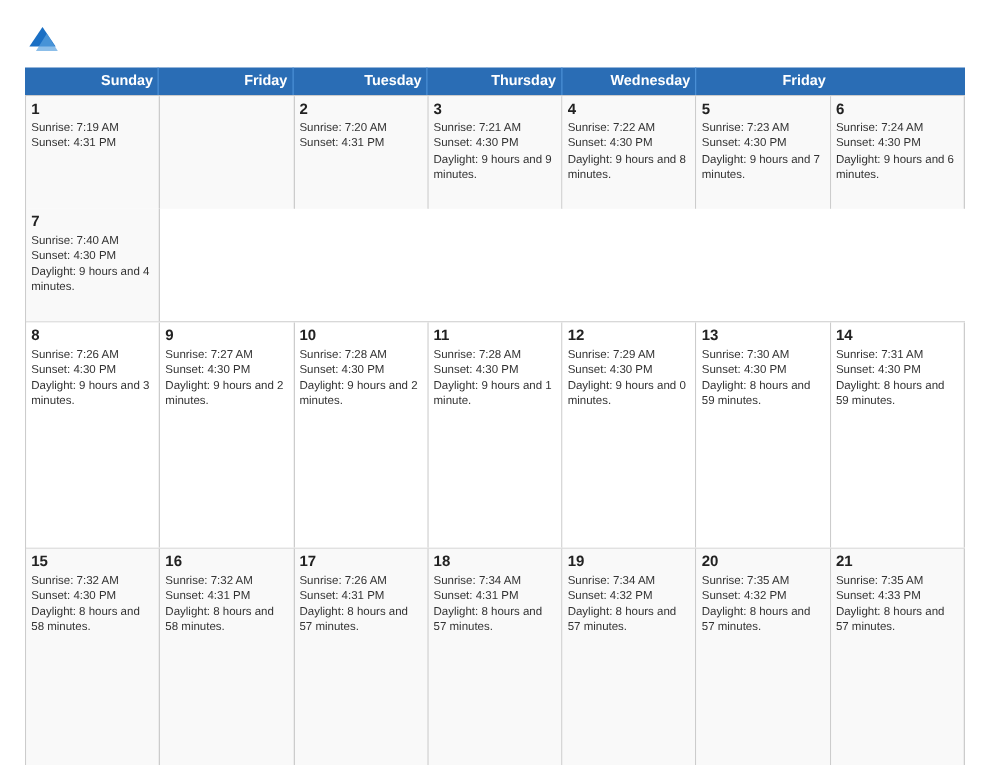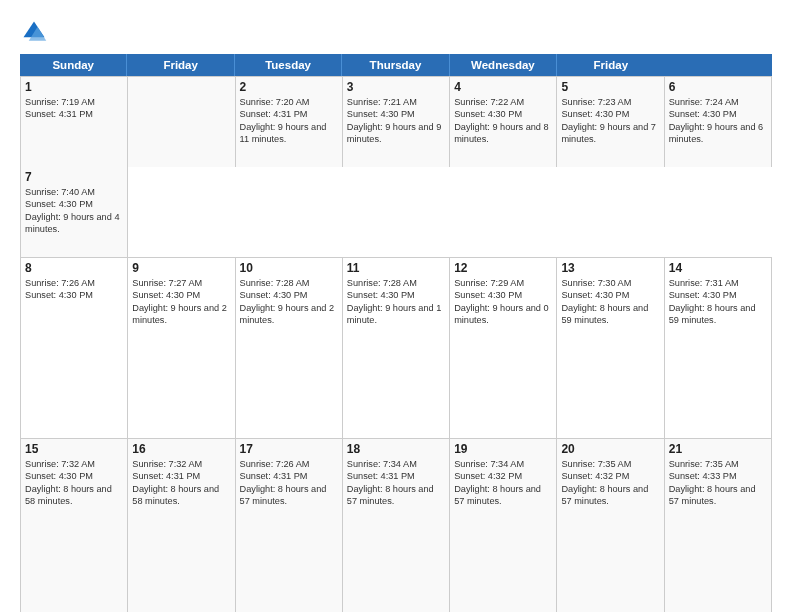--- a/index.html
+++ b/index.html
@@ -68,21 +68,21 @@
     .cal-header {
       display: grid;
       grid-template-columns: repeat(7, 1fr);
       background: #2a6db5;
     }
     .cal-header-cell {
       color: #fff;
       font-size: 11.5px;
       font-weight: bold;
       padding: 5px 4px;
-      text-align: center;
+      text-align: right;
       border-right: 1px solid #4a8fd5;
     }
     .cal-header-cell:last-child { border-right: none; }
     .cal-body {
       display: grid;
       grid-template-rows: repeat(5, 1fr);
       flex: 1;
       border-left: 1px solid #ccc;
       border-top: 1px solid #ccc;
     }
@@ -156,21 +156,20 @@
           <div class="cal-cell">
             <span class="day-num">1</span>
             <span class="cell-line">Sunrise: 7:19 AM</span>
             <span class="cell-line">Sunset: 4:31 PM</span>
           </div>
           <div class="cal-cell empty"></div>
           <div class="cal-cell">
             <span class="day-num">2</span>
             <span class="cell-line">Sunrise: 7:20 AM</span>
             <span class="cell-line">Sunset: 4:31 PM</span>
-            <span class="cell-line">Daylight: 9 hours and 11 minutes.</span>
           </div>
           <div class="cal-cell">
             <span class="day-num">3</span>
             <span class="cell-line">Sunrise: 7:21 AM</span>
             <span class="cell-line">Sunset: 4:30 PM</span>
             <span class="cell-line">Daylight: 9 hours and 9 minutes.</span>
           </div>
           <div class="cal-cell">
             <span class="day-num">4</span>
             <span class="cell-line">Sunrise: 7:22 AM</span>
@@ -194,20 +193,21 @@
             <span class="cell-line">Sunrise: 7:40 AM</span>
             <span class="cell-line">Sunset: 4:30 PM</span>
             <span class="cell-line">Daylight: 9 hours and 4 minutes.</span>
           </div>
         </div>
         <div class="cal-week">
           <div class="cal-cell">
             <span class="day-num">8</span>
             <span class="cell-line">Sunrise: 7:26 AM</span>
             <span class="cell-line">Sunset: 4:30 PM</span>
+            <span class="cell-line">Daylight: 9 hours and 3 minutes.</span>
           </div>
           <div class="cal-cell">
             <span class="day-num">9</span>
             <span class="cell-line">Sunrise: 7:27 AM</span>
             <span class="cell-line">Sunset: 4:30 PM</span>
             <span class="cell-line">Daylight: 9 hours and 2 minutes.</span>
           </div>
           <div class="cal-cell">
             <span class="day-num">10</span>
             <span class="cell-line">Sunrise: 7:28 AM</span>

